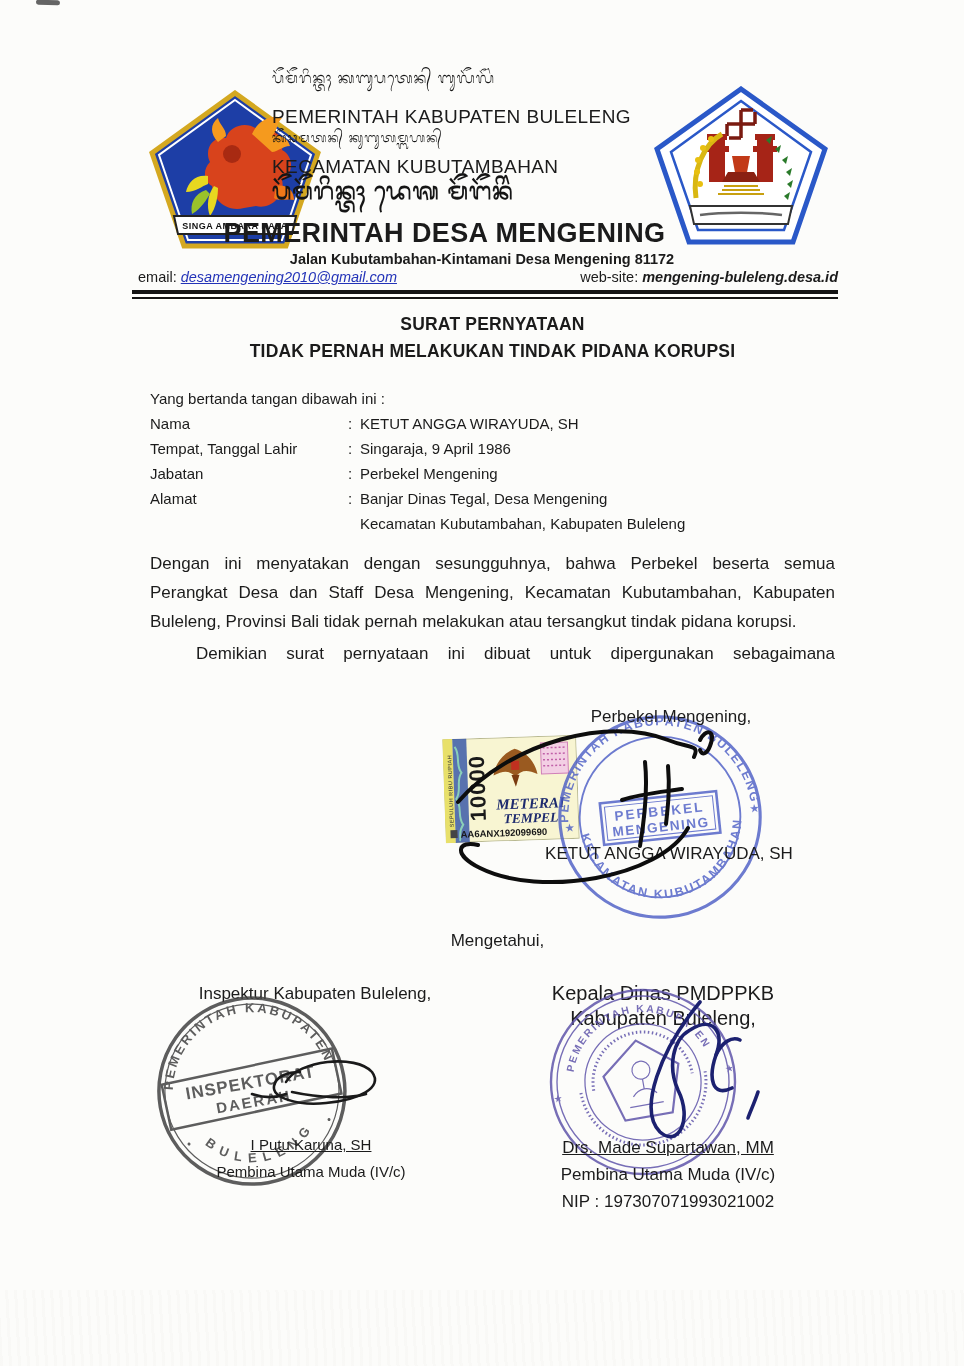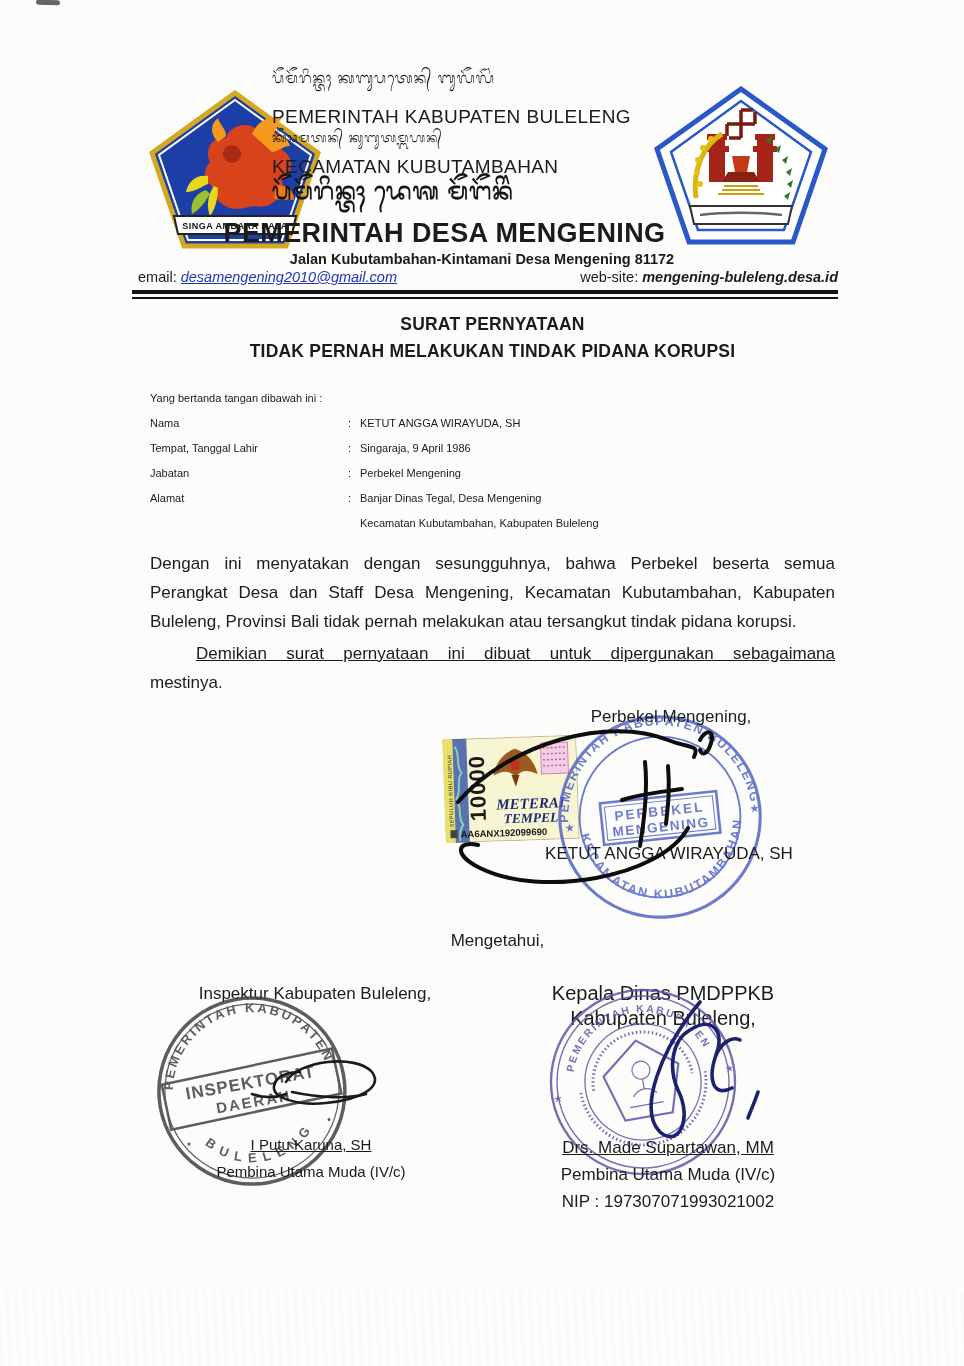--- a/index.html
+++ b/index.html
@@ -22,31 +22,31 @@
   .addr-line{left:0;width:964px;top:251px;font-size:14.5px;font-weight:bold;}
   .email-row{left:138px;width:700px;top:269px;font-size:14.5px;display:flex;justify-content:space-between;}
   .email-label,.web-label{font-weight:normal;}
   .email-link{color:#2333b8;font-style:italic;text-decoration:underline;}
   .web-site{font-weight:bold;font-style:italic;}
   .dbl-rule{left:132px;width:706px;top:290px;height:3px;border-top:4px solid #141414;border-bottom:2px solid #141414;}
   .smudge{left:36px;top:0;width:24px;height:5px;background:#4a4a4a;border-radius:3px;transform:rotate(2deg);opacity:.85;}
   
   .title-block{left:150px;width:685px;top:311px;font-weight:bold;font-size:17.5px;line-height:27px;letter-spacing:.2px;}
   
-  .info{left:150px;width:690px;top:386px;font-size:11px;line-height:25px;}
+  .info{left:150px;width:690px;top:386px;font-size:15px;line-height:25px;}
   .frow{display:flex;}
   .flabel{width:198px;flex:0 0 198px;}
   .fcolon{width:12px;flex:0 0 12px;}
   .fline2{margin-left:210px;}
   
   .para{left:150px;width:685px;font-size:17px;line-height:29px;}
   .p1{top:549px;}
   .p2{top:639px;}
   .jline{text-align:justify;text-align-last:justify;}
-  .indent{text-indent:46px;text-decoration:underline;}
+  .indent{text-indent:46px;}
   
   .date-block{left:536px;width:270px;top:704px;font-size:17px;line-height:26px;z-index:5;}
   .signer-name{left:519px;width:300px;top:844px;font-size:17px;z-index:5;}
   .mengetahui{left:160px;width:675px;top:931px;font-size:17px;}
   .att-title-left{left:155px;width:320px;top:981px;font-size:17px;line-height:25px;}
   .att-title-right{left:533px;width:260px;top:981px;font-size:20px;line-height:25px;}
   .names-left{left:151px;width:320px;top:1131px;font-size:15px;line-height:27px;z-index:5;}
   .names-right{left:528px;width:280px;top:1134px;font-size:17px;line-height:27px;z-index:5;}
   .uline{text-decoration:underline;}
   
@@ -179,21 +179,20 @@
     <div class="fline2">Kecamatan Kubutambahan, Kabupaten Buleleng</div>
   </div>
 
   <div class="abs para p1">
     <div class="jline">Dengan ini menyatakan dengan sesungguhnya, bahwa Perbekel beserta semua</div>
     <div class="jline">Perangkat Desa dan Staff Desa Mengening, Kecamatan Kubutambahan, Kabupaten</div>
     <div>Buleleng, Provinsi Bali tidak pernah melakukan atau tersangkut tindak pidana korupsi.</div>
   </div>
   <div class="abs para p2">
     <div class="jline indent">Demikian surat pernyataan ini dibuat untuk dipergunakan sebagaimana</div>
-    <div>mestinya.</div>
   </div>
 
   <div class="abs date-block ctr">
     <div>Perbekel Mengening,</div>
   </div>
 
   <svg class="abs meterai" width="134" height="104" viewBox="0 0 134 104">
     <rect x="0.5" y="0.5" width="133" height="103" fill="#f8f5d2" stroke="#b8b890"></rect>
     <rect x="0" y="0" width="10" height="104" fill="#e8e06a"></rect>
     <rect x="10" y="0" width="14" height="104" fill="#3c5aa8" opacity=".85"></rect>

